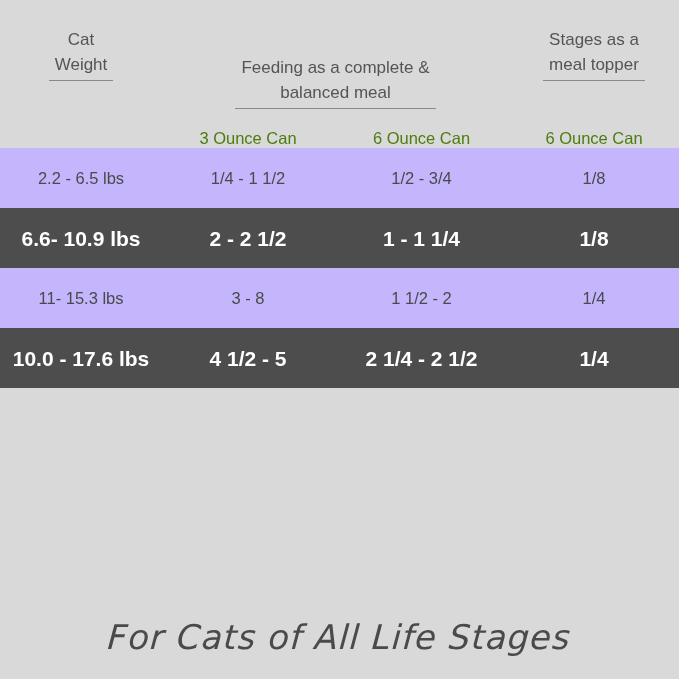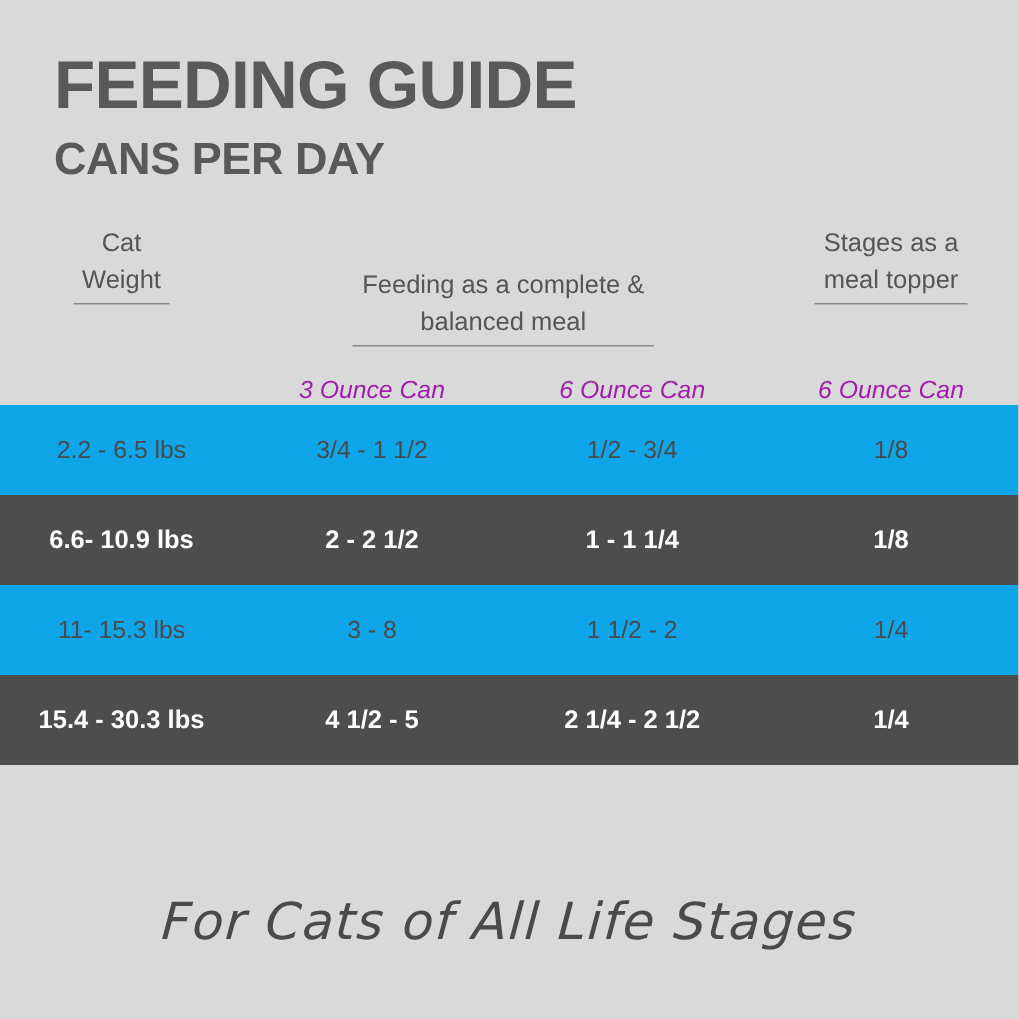--- a/index.html
+++ b/index.html
@@ -82,44 +82,43 @@
     width: 347px;
     margin-top: 28px;
   }
 
   
   .row-subhead {
     padding-top: 20px;
   }
   .subhead-text {
     font-size: 16.5px;
-    color: #a21caf;
-    font-style: italic;
+    color: #4d7c0f;
   }
 
   
   .row-data {
     height: 60px;
     align-items: center;
     font-size: 16.5px;
   }
   .row-data.light {
-    background: #0ea5e9;
+    background: #c4b5fd;
     color: #4a4a4a;
   }
   .row-data.dark {
     background: #4d4d4d;
     color: #ffffff;
     font-weight: bold;
   }
   .row-data .col {
     line-height: 1.1;
   }
   .row-data.dark .col {
-    font-size: 17px;
+    font-size: 21px;
   }
 
   .footer-script {
     position: absolute;
     left: 0;
     right: 0;
     bottom: 44px;
     text-align: center;
     font-family: "DejaVu Sans", sans-serif;
     font-size: 34px;
@@ -127,24 +126,20 @@
     letter-spacing: 1px;
     font-style: italic;
     transform: skewX(-4deg);
   }
 </style>
 </head>
 <body>
 
 <div class="page">
 
-  <div class="title-block">
-    <div class="main-title">FEEDING GUIDE</div>
-    <div class="sub-title">CANS PER DAY</div>
-  </div>
 
   <div class="table">
 
     <div class="row row-headgroup">
       <div class="col col-weight">
         <span class="headgroup-text headgroup-underline">
           <span>Cat</span><br>
           <span>Weight</span>
         </span>
       </div>
@@ -164,41 +159,41 @@
 
     <div class="row row-subhead">
       <div class="col col-weight"></div>
       <div class="col col-c3 subhead-text">3 Ounce Can</div>
       <div class="col col-c6 subhead-text">6 Ounce Can</div>
       <div class="col col-top subhead-text">6 Ounce Can</div>
     </div>
 
     <div class="row row-data light">
       <div class="col col-weight">2.2 - 6.5 lbs</div>
-      <div class="col col-c3">3/4 - 1 1/2</div>
+      <div class="col col-c3">1/4 - 1 1/2</div>
       <div class="col col-c6">1/2 - 3/4</div>
       <div class="col col-top">1/8</div>
     </div>
 
     <div class="row row-data dark">
       <div class="col col-weight">6.6- 10.9 lbs</div>
       <div class="col col-c3">2 - 2 1/2</div>
       <div class="col col-c6">1 - 1 1/4</div>
       <div class="col col-top">1/8</div>
     </div>
 
     <div class="row row-data light">
       <div class="col col-weight">11- 15.3 lbs</div>
       <div class="col col-c3">3 - 8</div>
       <div class="col col-c6">1 1/2 - 2</div>
       <div class="col col-top">1/4</div>
     </div>
 
     <div class="row row-data dark">
-      <div class="col col-weight">15.4 - 30.3 lbs</div>
+      <div class="col col-weight">10.0 - 17.6 lbs</div>
       <div class="col col-c3">4 1/2 - 5</div>
       <div class="col col-c6">2 1/4 - 2 1/2</div>
       <div class="col col-top">1/4</div>
     </div>
 
   </div>
 
   <div class="footer-script">For Cats of All Life Stages</div>
 
 </div>

